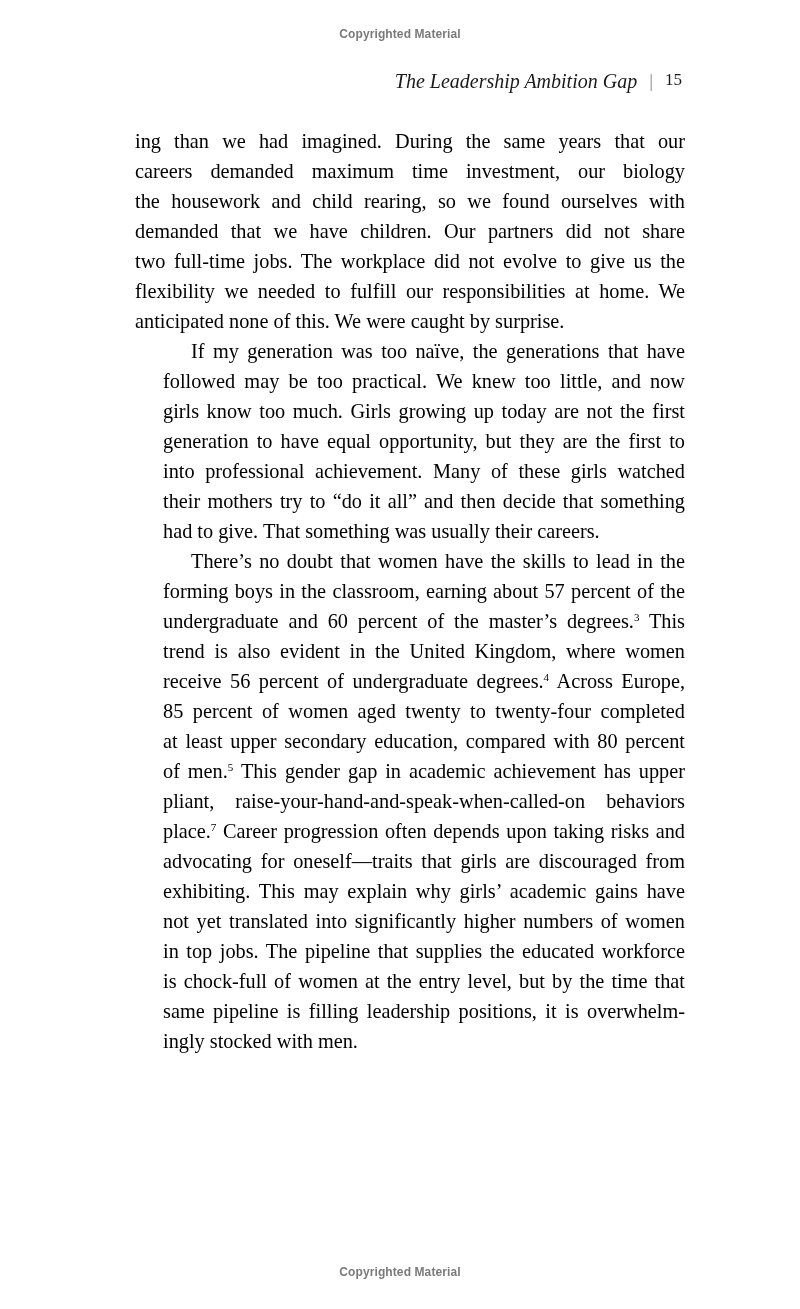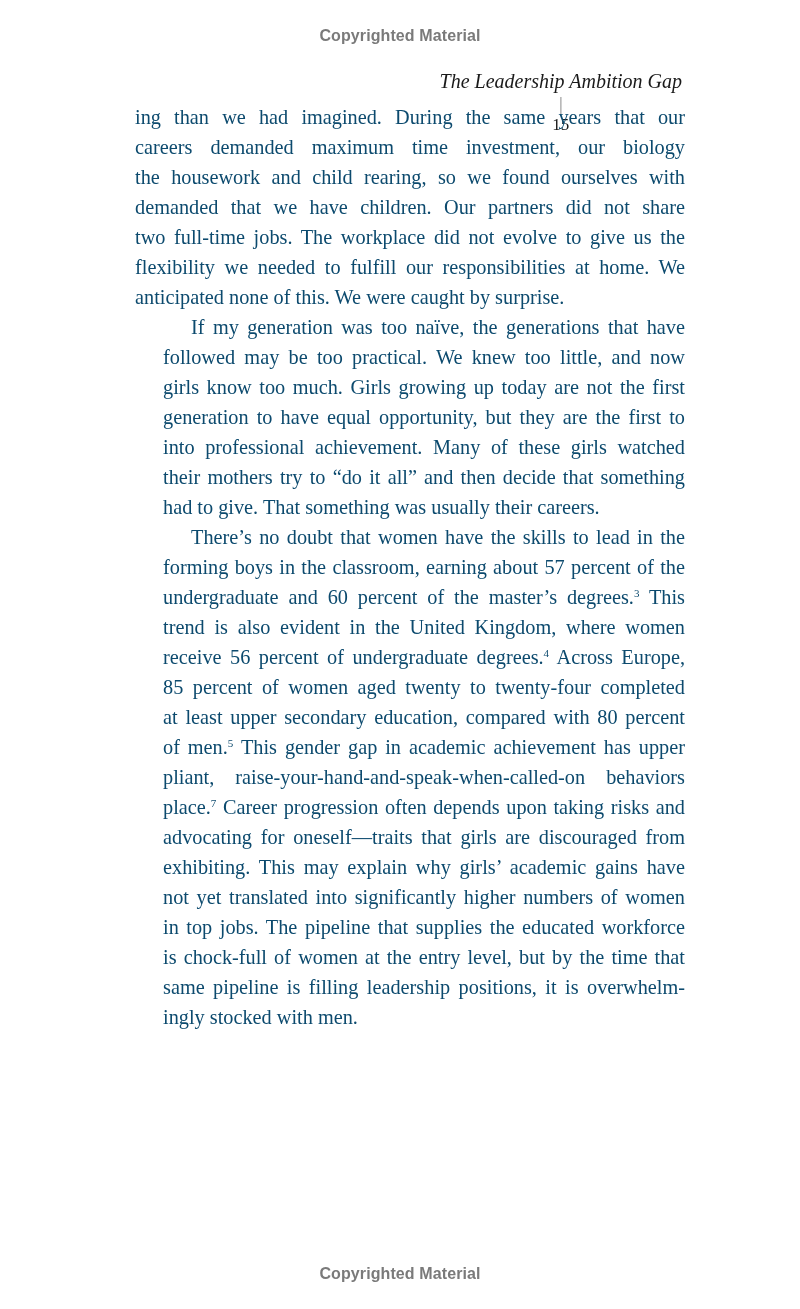--- a/index.html
+++ b/index.html
@@ -1,35 +1,35 @@
 <!DOCTYPE html>
 <html><head>
   <meta charset="utf-8">
   <style>
     html, body { margin: 0; padding: 0; background: #ffffff; }
     body { width: 800px; height: 1309px; position: relative; overflow: hidden; }
     .watermark {
       position: absolute; left: 0; width: 800px; text-align: center;
       font-family: "Liberation Sans", sans-serif; font-weight: bold;
-      font-size: 16px; color: #7a7a7a; letter-spacing: 0.1px;
+      font-size: 12px; color: #7a7a7a; letter-spacing: 0.1px;
     }
     .wm-top { top: 27px; }
     .wm-bottom { top: 1265px; }
     .running-head {
       position: absolute; top: 70px; right: 118px;
       font-family: "Liberation Serif", serif; font-size: 20px; color: #1a1a1a;
-      display: flex; align-items: center; white-space: nowrap; flex-direction: column;
+      display: flex; white-space: nowrap;
     }
     .rh-title { font-style: italic; }
     .rh-sep { color: #8a8a8a; margin: 0 12px; font-size: 19px; }
     .rh-num { font-size: 17px; }
     .body-text {
-      position: absolute; top: 102px; left: 135px; width: 550px;
+      position: absolute; top: 126px; left: 135px; width: 550px;
       font-family: "Liberation Serif", serif; font-size: 20.3px; line-height: 30px;
-      color: #0c4a6e; text-align: justify; hyphens: manual;
+      color: #000000; text-align: justify; hyphens: manual;
     }
     .body-text p { margin: 0; }
     .body-text p.indent { text-indent: 28px; }
     .line { display: block; text-align: justify; text-align-last: justify; white-space: nowrap; }
     .line.last { text-align-last: left; }
     sup { font-size: 11px; line-height: 0; vertical-align: 7px; }
   </style>
 </head>
 <body>
 

